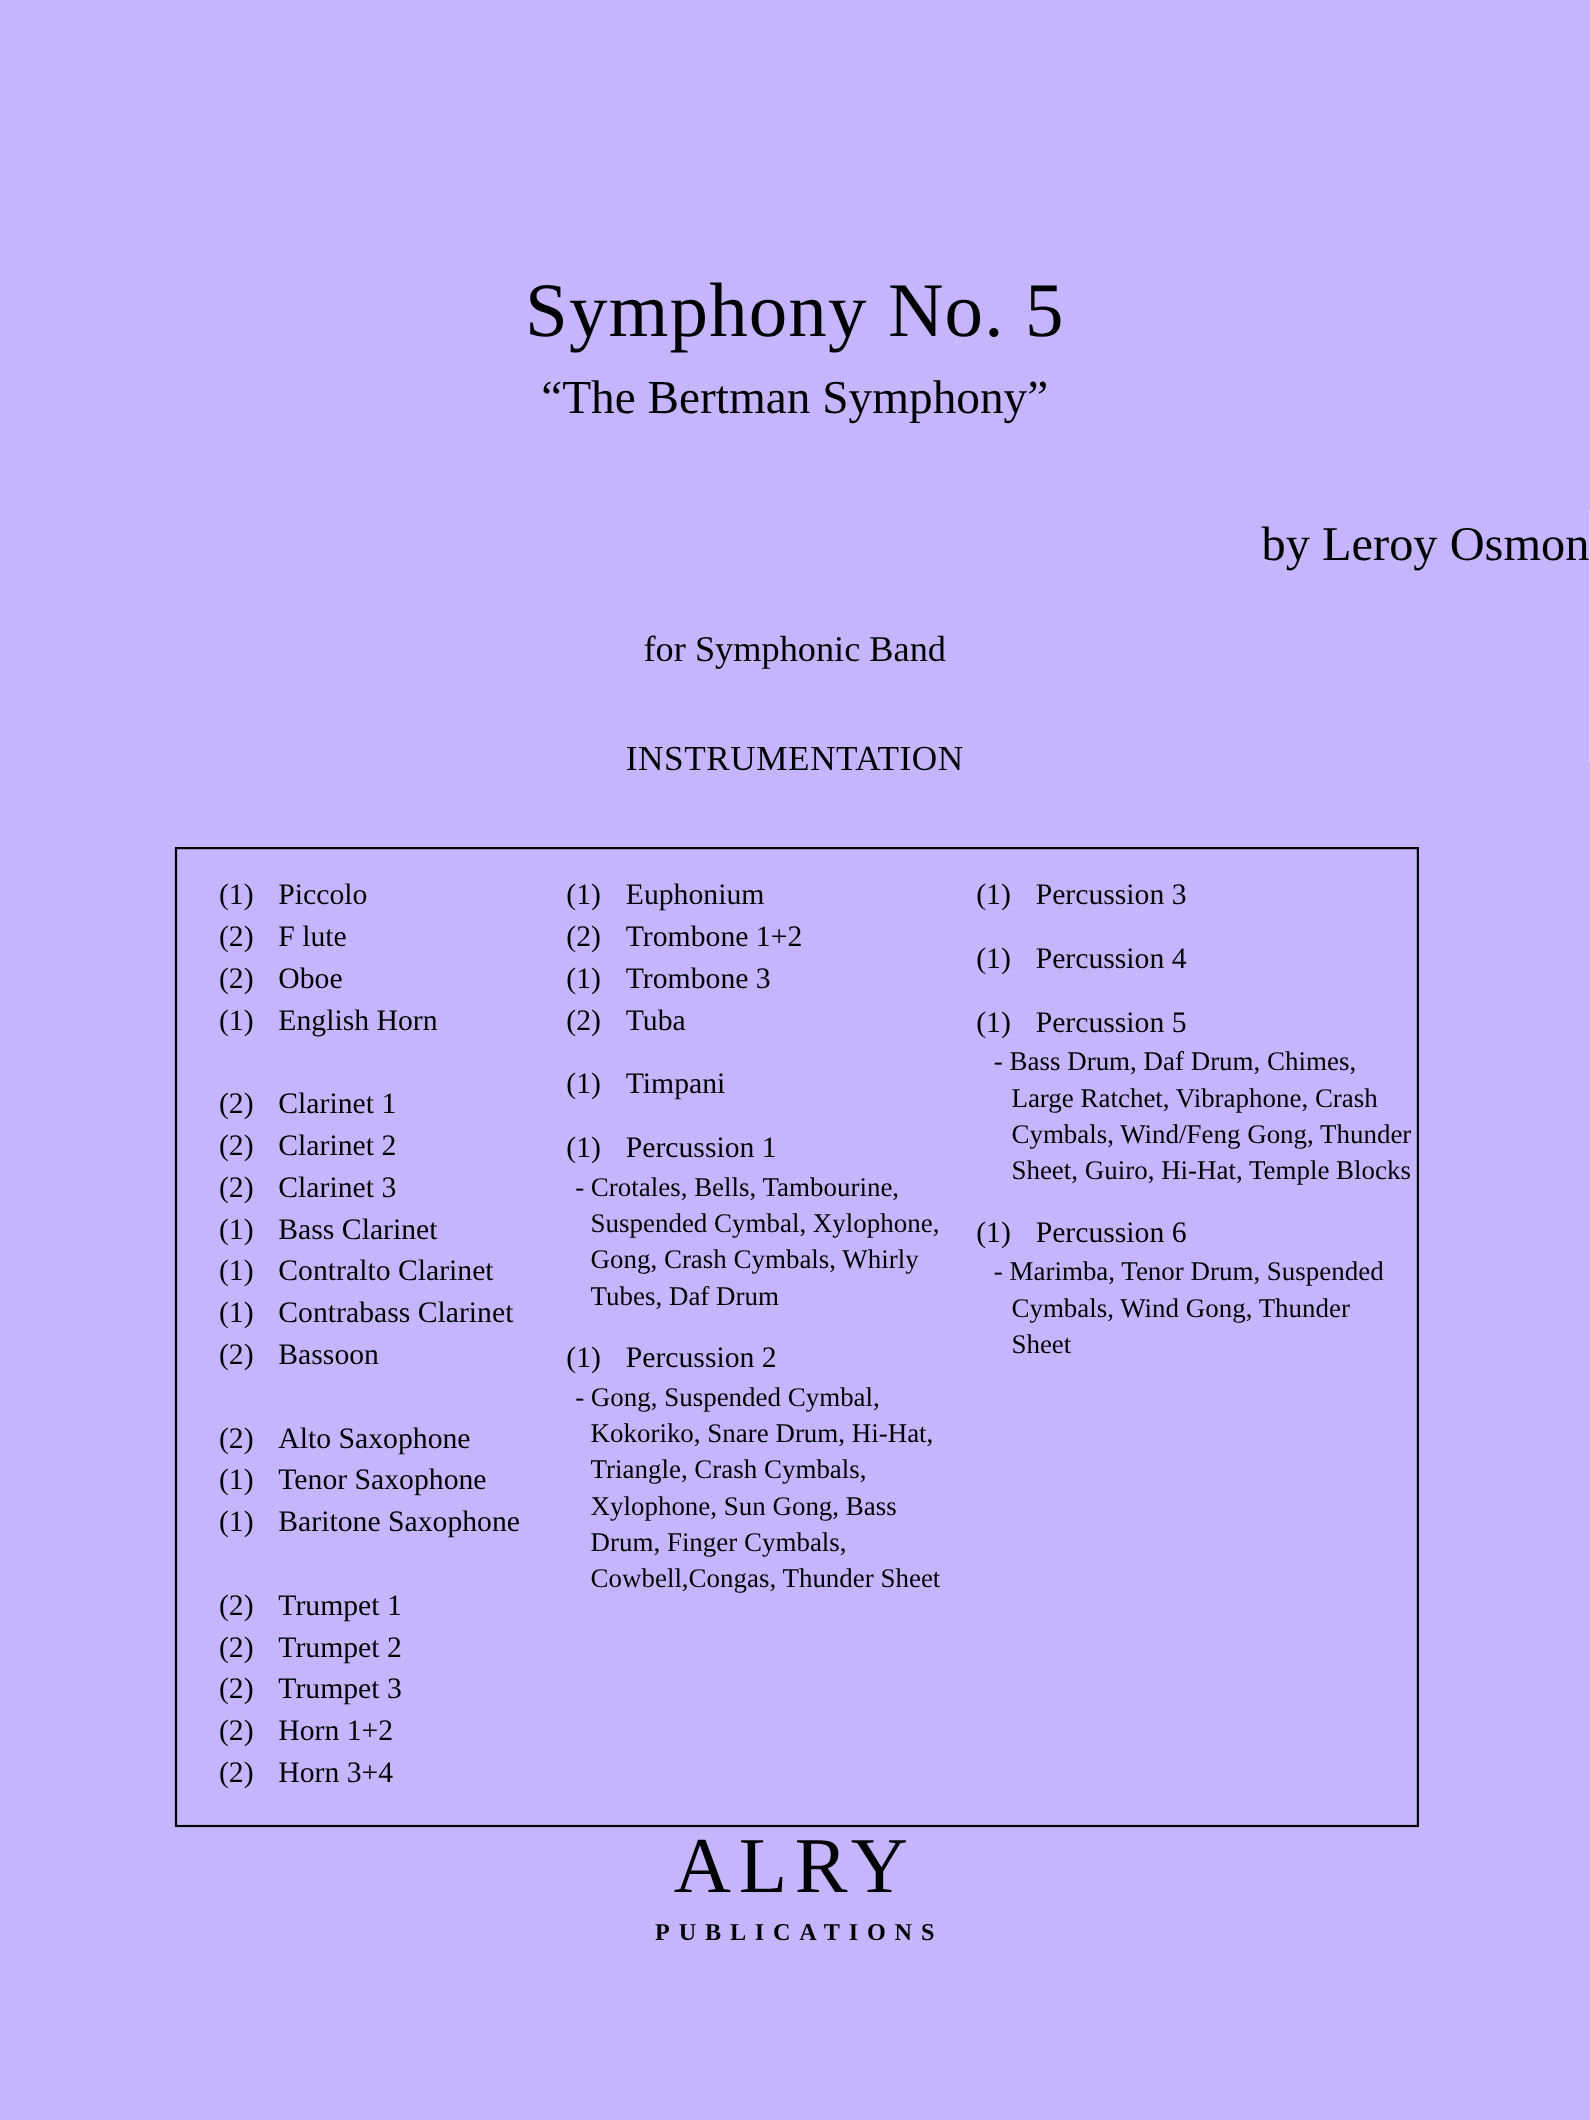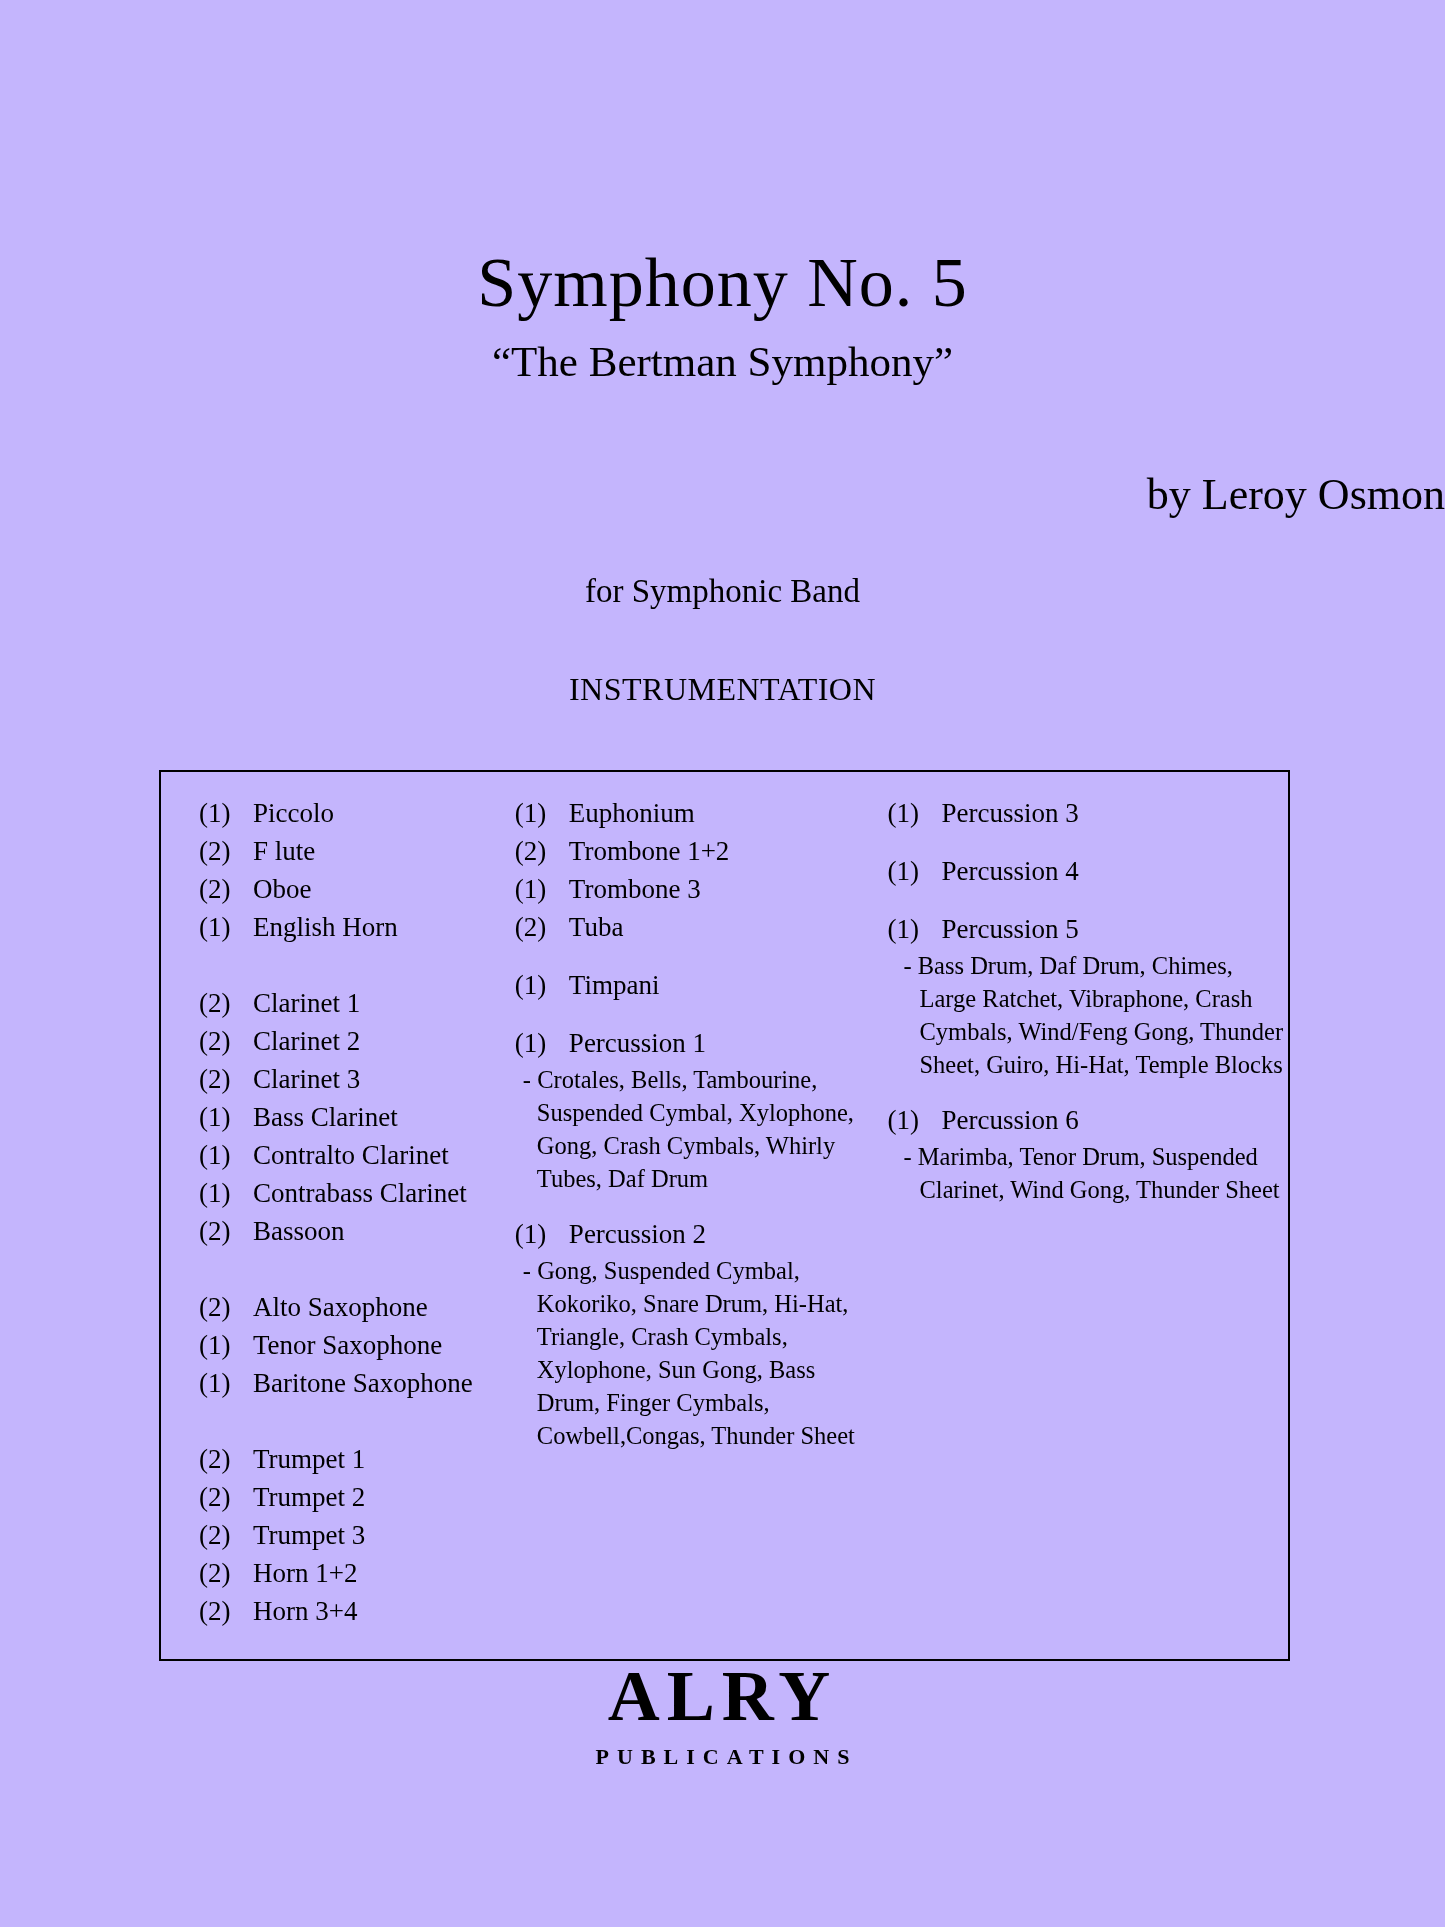--- a/index.html
+++ b/index.html
@@ -131,21 +131,21 @@
   .logo {
     position: absolute;
     left: 0;
     top: 1660px;
     width: 100%;
     text-align: center;
   }
   .logo-main {
     font-family: "Liberation Serif", "DejaVu Serif", serif;
     font-size: 72px;
-    font-weight: bold;
+    font-weight: normal;
     letter-spacing: 7px;
     line-height: 1.0;
     margin: 0;
   }
   .logo-sub {
     font-family: "Liberation Serif", "DejaVu Serif", serif;
     font-size: 22px;
     font-weight: bold;
     letter-spacing: 8px;
     line-height: 1.0;
@@ -298,21 +298,21 @@
           <div class="instr-line">
             <span class="qty">(1)</span>
             <span class="iname">Percussion 5</span>
           </div>
           <div class="perc-detail wide">-  Bass Drum, Daf Drum, Chimes, Large Ratchet, Vibraphone, Crash Cymbals, Wind/Feng Gong, Thunder Sheet, Guiro, Hi-Hat, Temple Blocks</div>
           <div class="spacer-sm"></div>
           <div class="instr-line">
             <span class="qty">(1)</span>
             <span class="iname">Percussion 6</span>
           </div>
-          <div class="perc-detail wide">-  Marimba, Tenor Drum, Suspended Clarinet, Wind Gong, Thunder Sheet</div>
+          <div class="perc-detail wide">-  Marimba, Tenor Drum, Suspended Cymbals, Wind Gong, Thunder Sheet</div>
         </div>
     </div>
   </div>
 
   <div class="logo">
     <div class="logo-main">ALRY</div>
     <div class="logo-sub">PUBLICATIONS</div>
   </div>
 
 </div>

